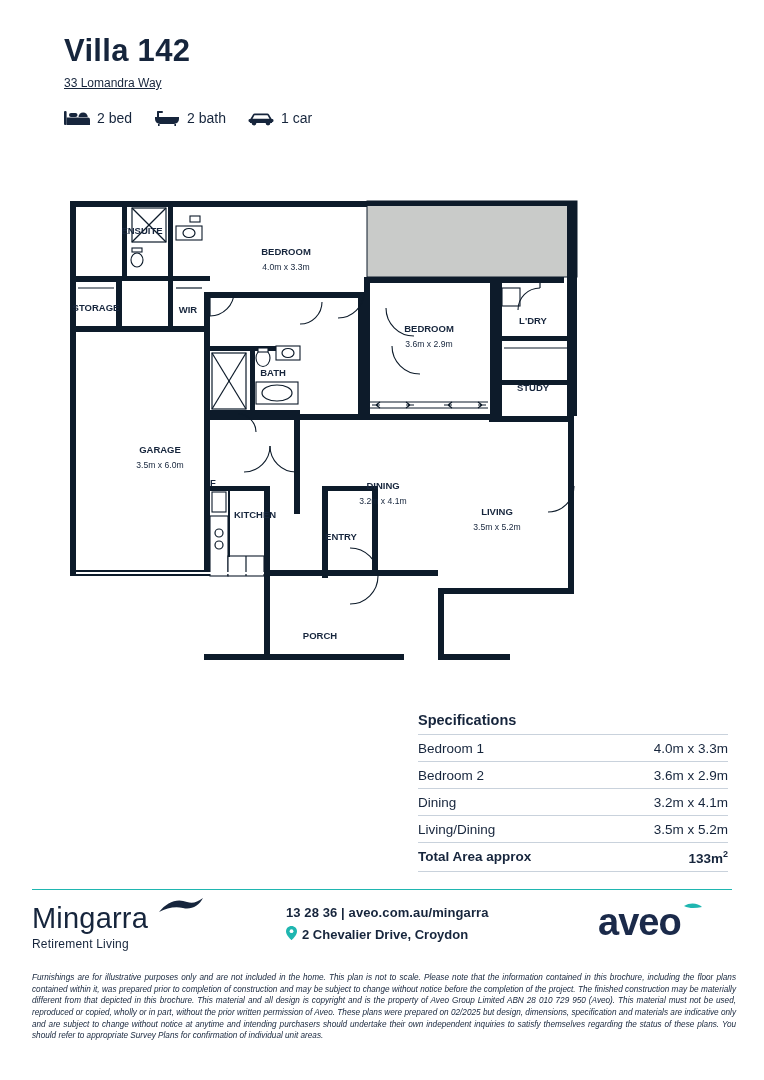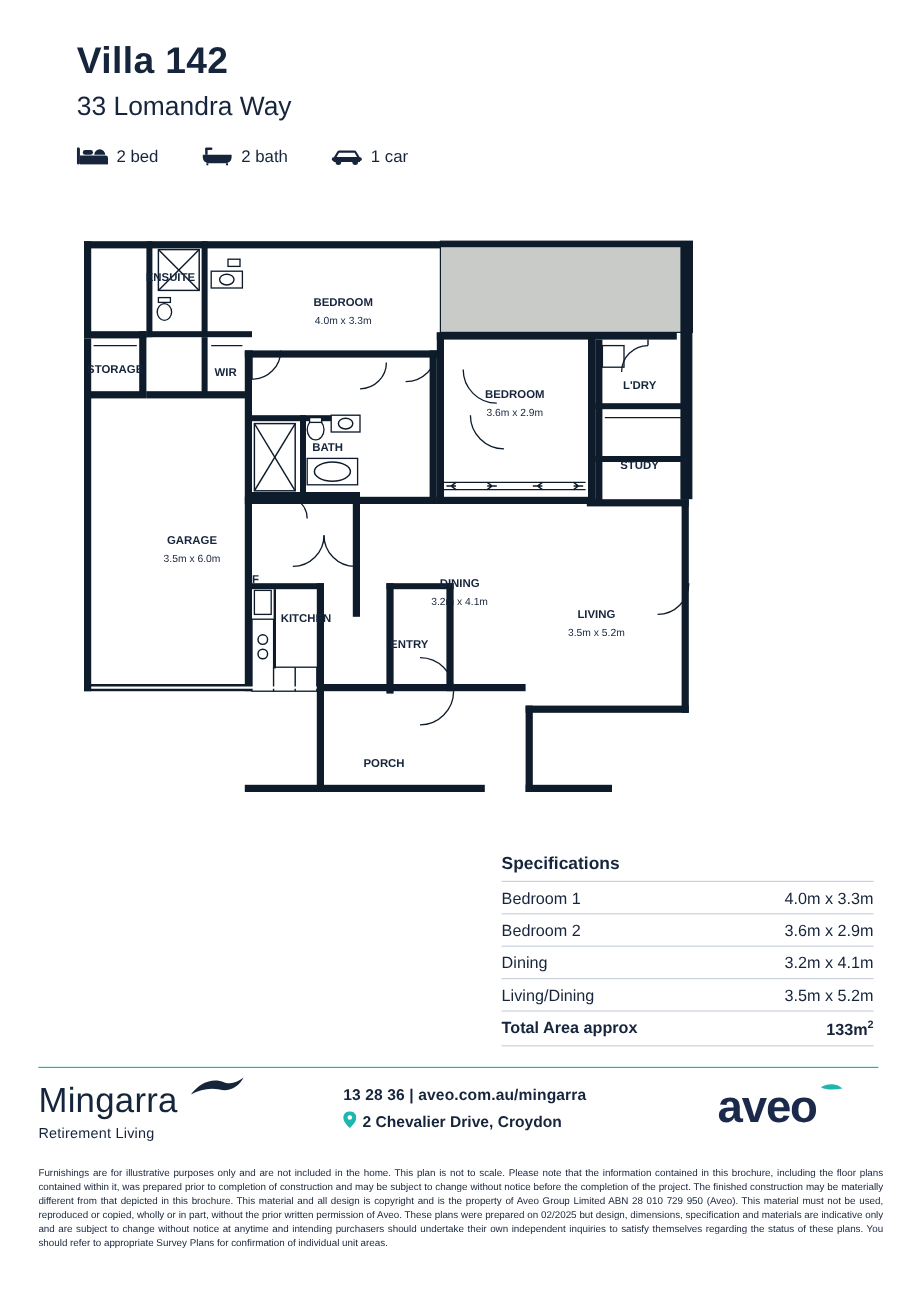--- a/index.html
+++ b/index.html
@@ -14,24 +14,24 @@
   }
   .page { position:relative; width:712px; height:1080px; }
 
   
   .header { position:absolute; left:64px; top:34px; }
   .villa-title {
     font-size: 31px; font-weight: bold; letter-spacing: .3px;
     color:#16253c; line-height: 1.1;
   }
   .villa-address {
-    font-size: 22px; font-weight: normal; color:#16253c;
-    margin-top: 8px; line-height:1.2;
-  }
-  .features { margin-top: 20px; display:flex; align-items:center; gap: 36px; }
+    font-size: 12px; font-weight: normal; color:#16253c;
+    margin-top: 8px; line-height:1.2;text-decoration:underline;
+  }
+  .features { margin-top: 20px; display:flex; align-items:center; gap: 22px; }
   .feature { display:flex; align-items:center; gap:7px; font-size:14px; color:#16253c; }
   .feature svg { display:block; }
 
   
   .plan {
     position:absolute; left:64px; top:196px;
     width: 636px; height: 480px;
   }
   .plan svg { display:block; }
 
@@ -62,21 +62,21 @@
   .contact { position:absolute; left:254px; top:8px; font-size:13px; color:#16253c; }
   .contact .line1 { font-weight:bold; letter-spacing:.1px; }
   .contact .line2 { margin-top:6px; display:flex; align-items:center; gap:5px; font-weight:bold;}
   .pin { color:#1fb6b0; }
 
   .aveo { position:absolute; right:6px; top:4px; font-size:40px; font-weight:bold; color:#0c4a6e; letter-spacing:-1px; display:flex; align-items:flex-end;}
 
   
   .disclaimer {
     position:absolute; left:32px; top:972px; width:704px;
-    font-size:8.2px; line-height:1.42; color:#16253c; text-align: justify;
+    font-size:8.2px; line-height:1.42; color:#16253c; text-align: justify; font-style: italic;
   }
 
   
 </style>
 </head>
 <body>
 
 <div class="page">
 
   <div class="header">

